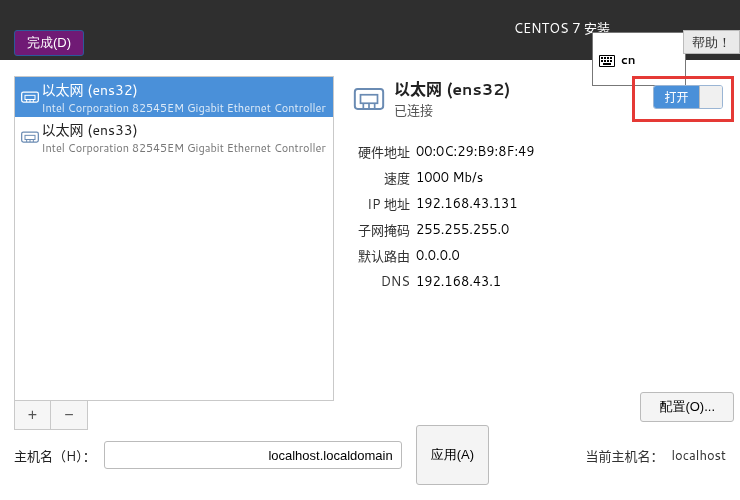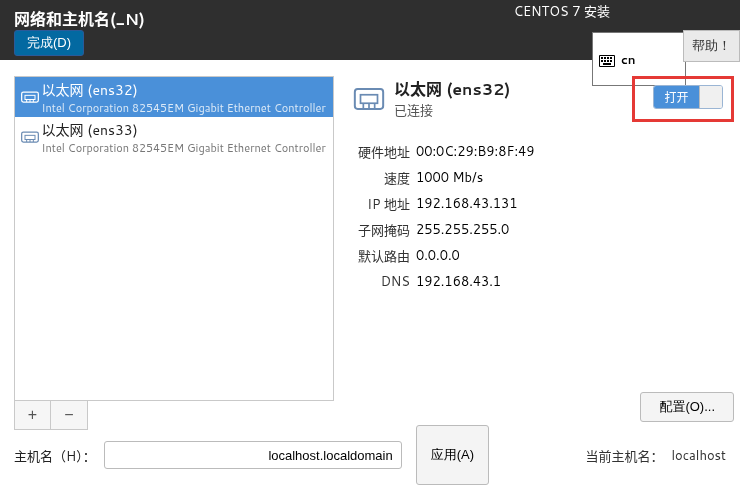--- a/index.html
+++ b/index.html
@@ -1,26 +1,26 @@
 <!DOCTYPE html>
 <html><head>
 <meta charset="utf-8">
 <style>
   html, body { margin: 0; padding: 0; font-family: "Cantarell", "Noto Sans CJK SC", sans-serif; font-size: 13px; color: #222; }
   body { width: 740px; height: 500px; overflow: hidden; background: #fff; }
 
   
   .topbar { background: #2f2f2f; color: #fff; height: 60px; position: relative; }
   .topbar .title { position: absolute; left: 14px; top: 6px; font-size: 16px; font-weight: bold; }
-  .topbar .done-btn { position: absolute; left: 14px; top: 30px; background: #0369a1; color: #fff; border: 1px solid #2b5a99; border-radius: 3px; padding: 3px 12px; font-size: 13px; cursor: pointer; }
-  .topbar .install-title { position: absolute; right: 130px; top: 1px; font-size: 13px; }
+  .topbar .done-btn { position: absolute; left: 14px; top: 30px; background: #701a75; color: #fff; border: 1px solid #2b5a99; border-radius: 3px; padding: 3px 12px; font-size: 13px; cursor: pointer; }
+  .topbar .install-title { position: absolute; right: 130px; top: 18px; font-size: 13px; }
   .topbar .lang-box { position: absolute; right: 54px; top: 32px; display: flex; align-items: center; background: #fff; color: #000; border: 1px solid #777; padding: 17px 6px; min-width: 80px; height: 18px; margin-left: 44px; }
   .topbar .lang-box .kbd-icon svg { width: 16px; height: 12px; vertical-align: middle; }
   .topbar .lang-box .lang-text { margin-left: 6px; font-size: 12px; font-weight: bold; }
-  .topbar .help-btn { position: absolute; right: 0; top: 30px; background: #eaeaea; color: #333; border: 1px solid #bbb; padding: 3px 8px; font-size: 13px; height: 32px; box-sizing: border-box; cursor: pointer; }
+  .topbar .help-btn { position: absolute; right: 0; top: 30px; background: #eaeaea; color: #333; border: 1px solid #bbb; padding: 3px 8px; font-size: 13px; height: 24px; box-sizing: border-box; cursor: pointer; }
 
   
   .main { display: flex; height: 370px; padding: 16px 0 0 14px; box-sizing: border-box; }
 
   
   .left-panel { width: 320px; display: flex; flex-direction: column; }
   .iface-list { flex: 1; border: 1px solid #c9c9c9; background: #fff; overflow: hidden; }
   .iface-item { display: flex; align-items: center; height: 40px; padding: 0 4px; cursor: pointer; }
   .iface-item.selected { background: #4a90d9; color: #fff; }
   .iface-item .iface-icon { width: 26px; display: flex; justify-content: center; }
@@ -58,21 +58,20 @@
   .bottom .hn-label { font-size: 13px; margin-right: 8px; }
   .bottom .hn-input { width: 280px; height: 26px; border: 1px solid #bbb; border-radius: 3px; padding: 0 8px; font-size: 13px; text-align: right; }
   .bottom .apply-btn { margin-left: 14px; background: #f4f4f4; border: 1px solid #bbb; border-radius: 3px; padding: 20px 14px; cursor:pointer; font-size:13px;}
   .bottom .cur-host-label { margin-left: auto; font-size:13px; color:#333; }
   .bottom .cur-host-val { margin-left: 8px; font-size:13px; color:#333; }
 </style>
 </head>
 <body>
 
 <div class="topbar">
-  <div class="title">网络和主机名(_N)</div>
   <button class="done-btn">完成(D)</button>
   <div class="install-title">CENTOS 7 安装</div>
   <div class="lang-box">
     <span class="kbd-icon">
       <svg viewBox="0 0 16 12">
           <rect x="0" y="0" width="16" height="12" rx="1" fill="#000"></rect>
           <rect x="1" y="1" width="14" height="10" fill="#fff"></rect>
           <rect x="2" y="2" width="2" height="2" fill="#000"></rect>
           <rect x="5" y="2" width="2" height="2" fill="#000"></rect>
           <rect x="8" y="2" width="2" height="2" fill="#000"></rect>

